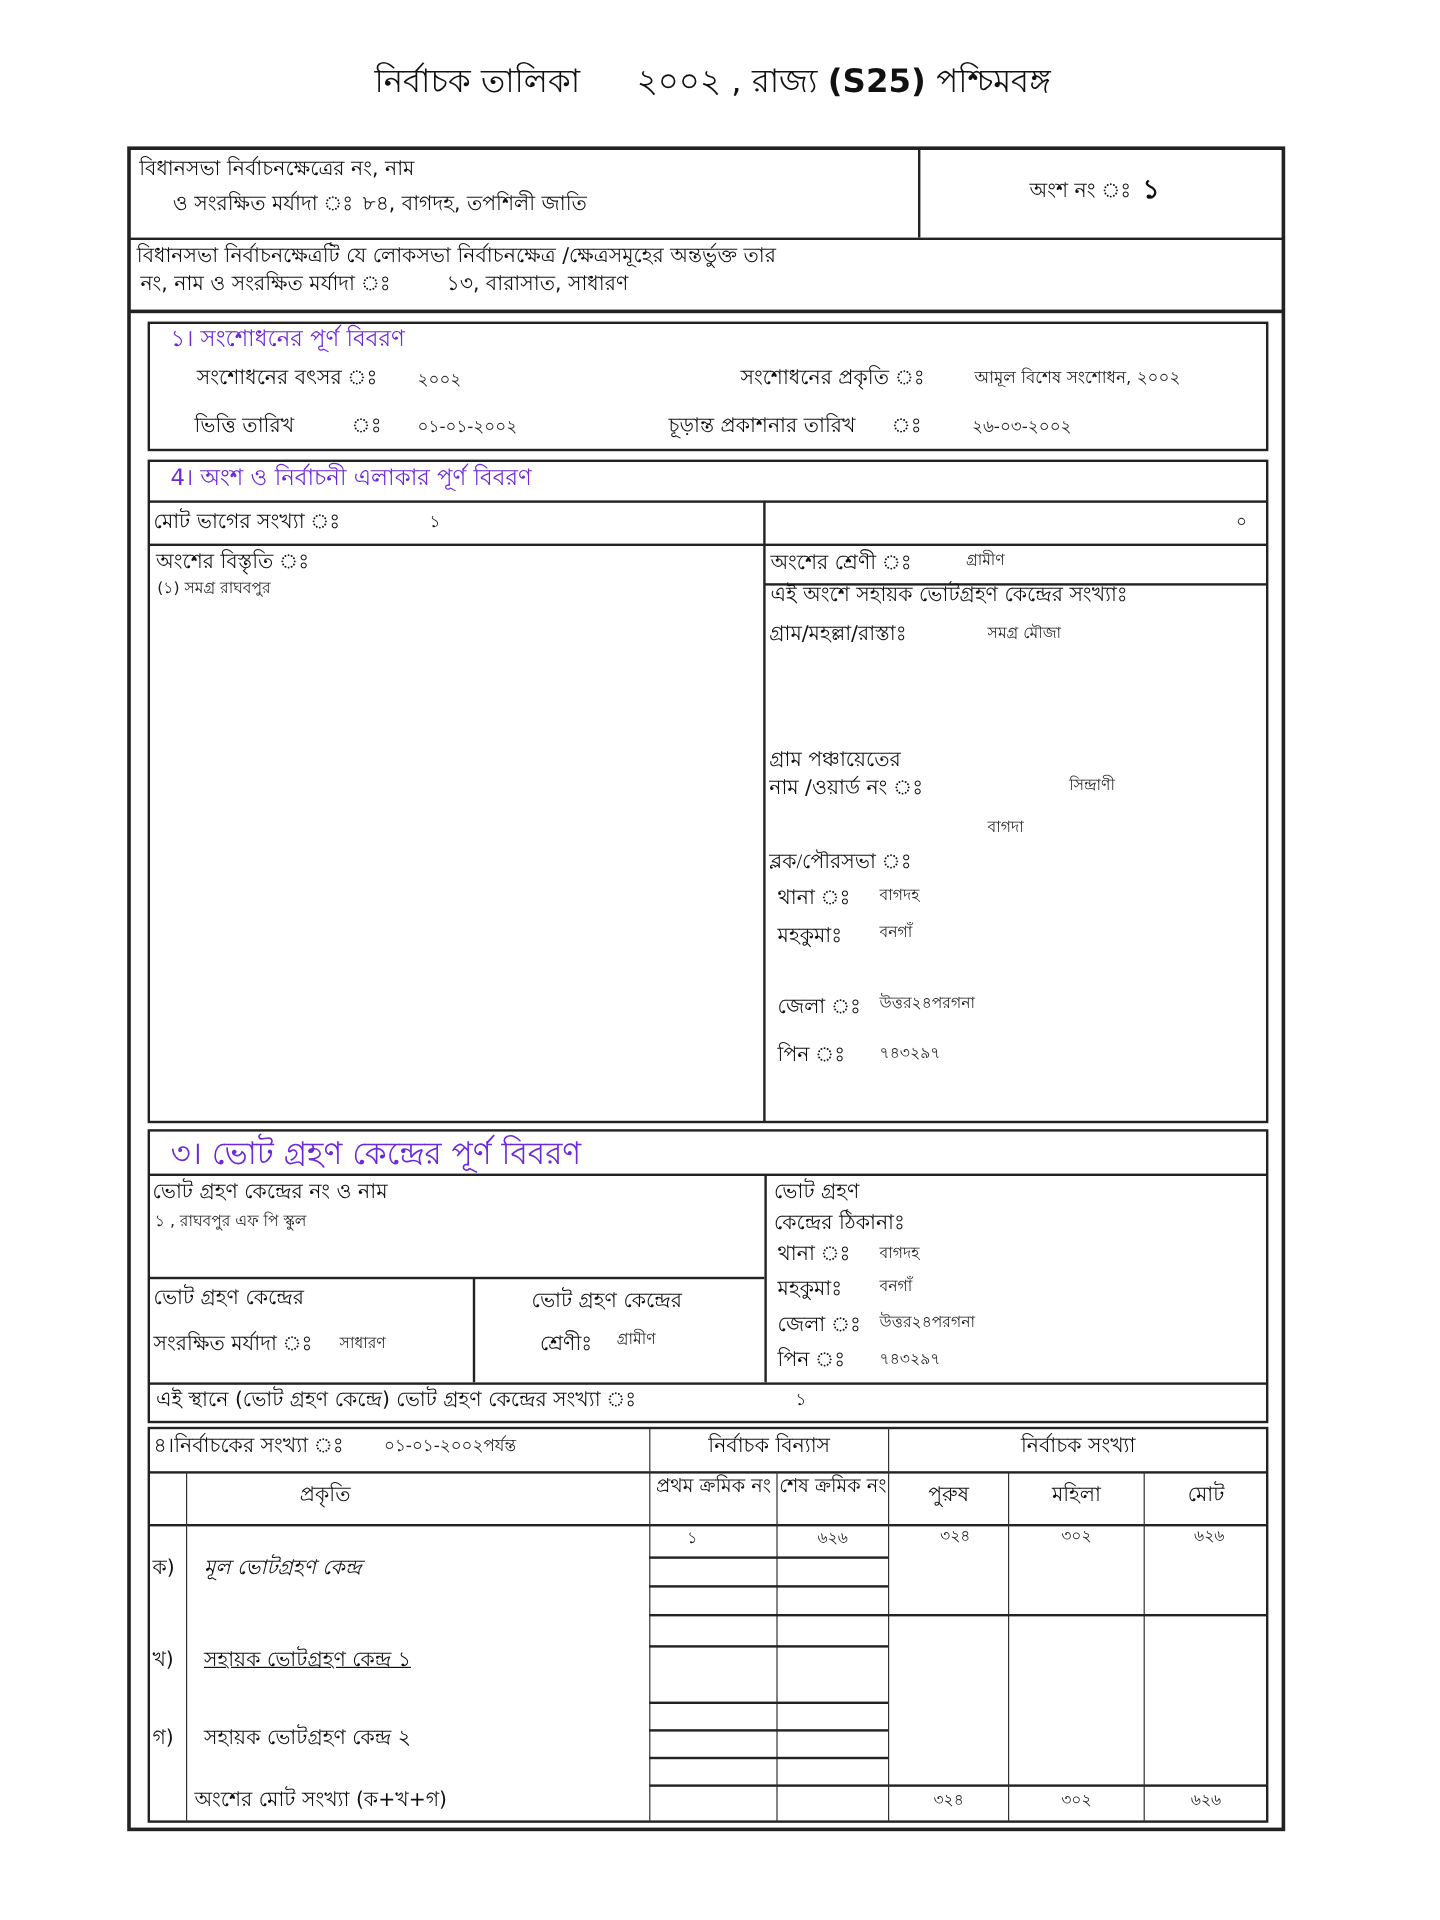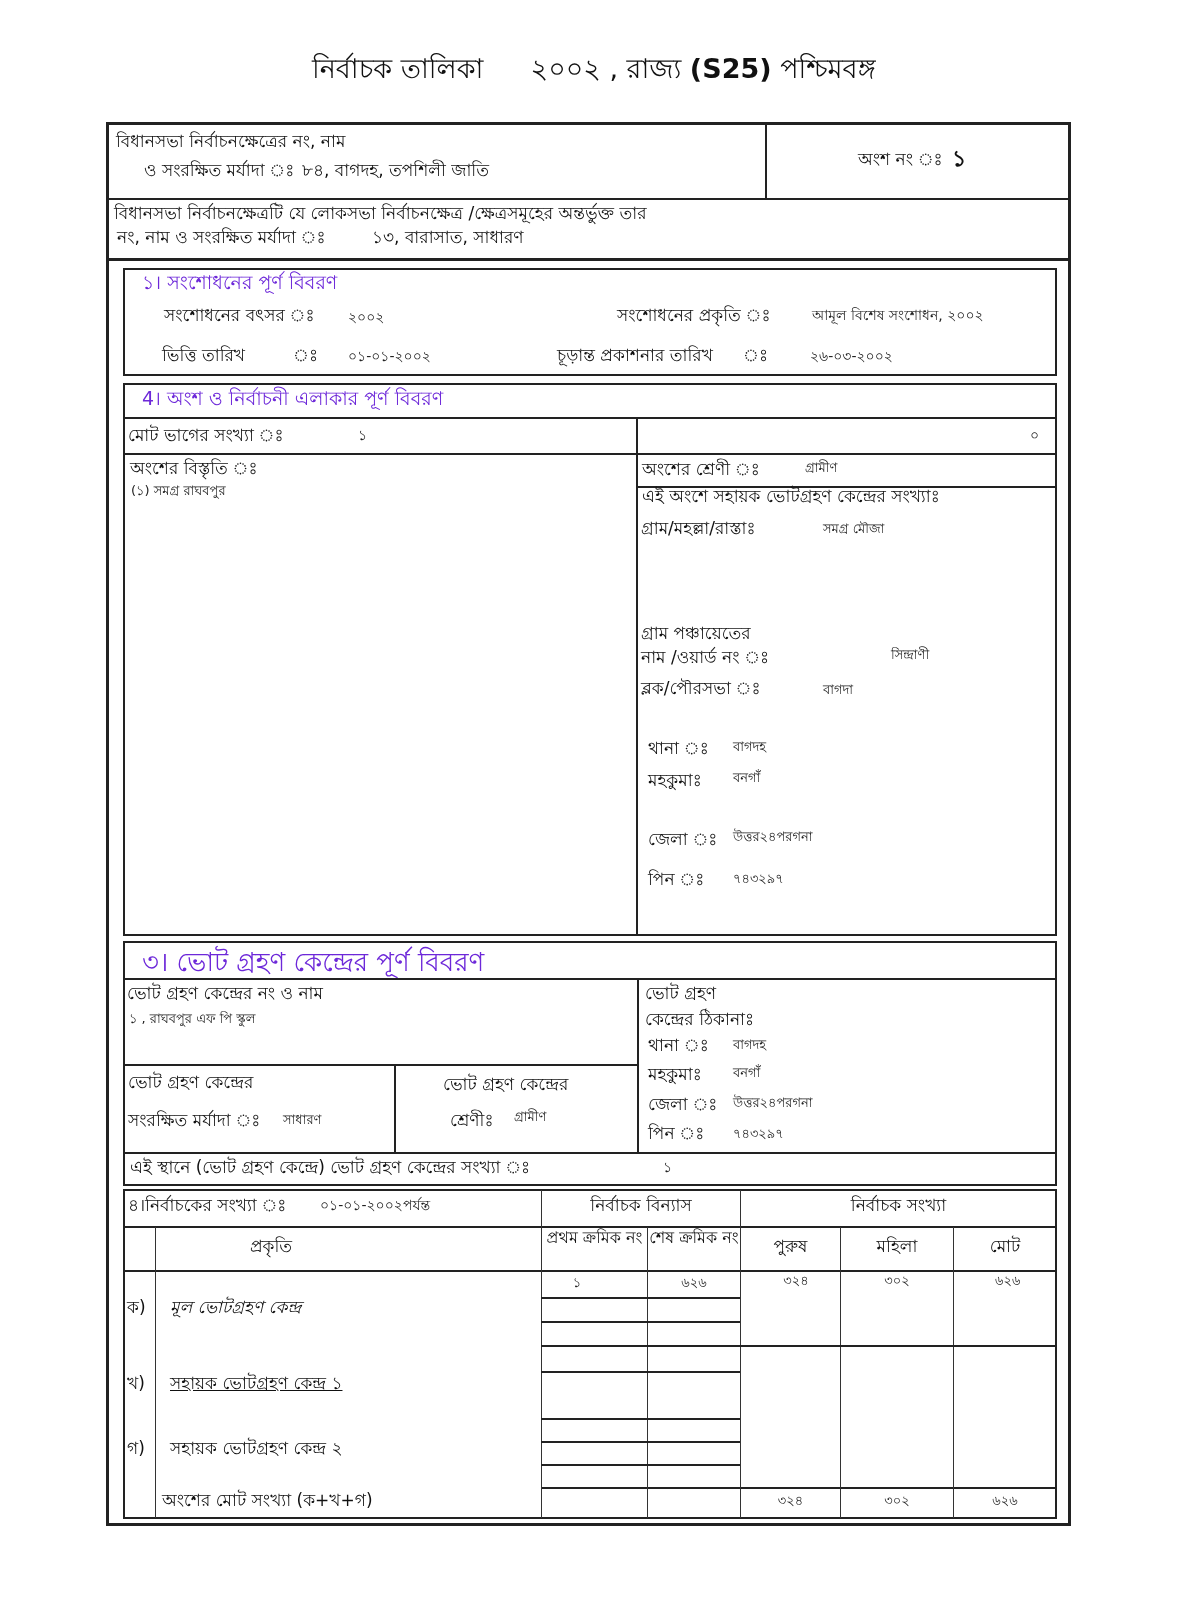--- a/index.html
+++ b/index.html
@@ -73,21 +73,21 @@
 <div class="t sm" style="left:131px;top:484px;">(১) সমগ্র রাঘবপুর</div>
 
 <div class="t lbl" style="left:642px;top:460px;">অংশের শ্রেণী ঃ</div>
 <div class="t sm" style="left:805px;top:461px;">গ্রামীণ</div>
 
 <div class="t lbl" style="left:641px;top:519px;">গ্রাম/মহল্লা/রাস্তাঃ</div>
 <div class="t sm" style="left:823px;top:522px;">সমগ্র মৌজা</div>
 <div class="t lbl" style="left:641px;top:624px;">গ্রাম পঞ্চায়েতের</div>
 <div class="t lbl" style="left:641px;top:648px;">নাম /ওয়ার্ড নং  ঃ</div>
 <div class="t sm" style="left:861px;top:648px;margin-left:30px;">সিন্দ্রাণী</div>
-<div class="t lbl" style="left:641px;top:679px;">ব্লক/পৌরসভা    ঃ</div>
+<div class="t lbl" style="left:641px;top:709px;font-family:Liberation Serif, serif;">ব্লক/পৌরসভা    ঃ</div>
 <div class="t sm" style="left:823px;top:683px;">বাগদা</div>
 <div class="t lbl" style="left:648px;top:739px;">থানা   ঃ</div>
 <div class="t sm" style="left:733px;top:740px;">বাগদহ</div>
 <div class="t lbl" style="left:648px;top:771px;">মহকুমাঃ</div>
 <div class="t sm" style="left:733px;top:771px;">বনগাঁ</div>
 <div class="t lbl" style="left:648px;top:830px;">জেলা  ঃ</div>
 <div class="t sm" style="left:733px;top:830px;">উত্তর২৪পরগনা</div>
 <div class="t lbl" style="left:648px;top:870px;">পিন    ঃ</div>
 <div class="t sm" style="left:733px;top:872px;">৭৪৩২৯৭</div>
 

